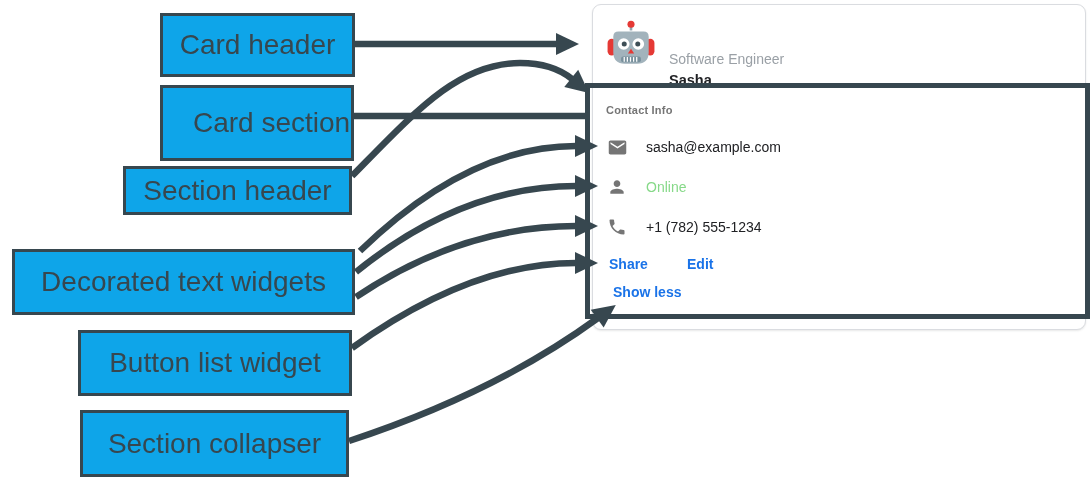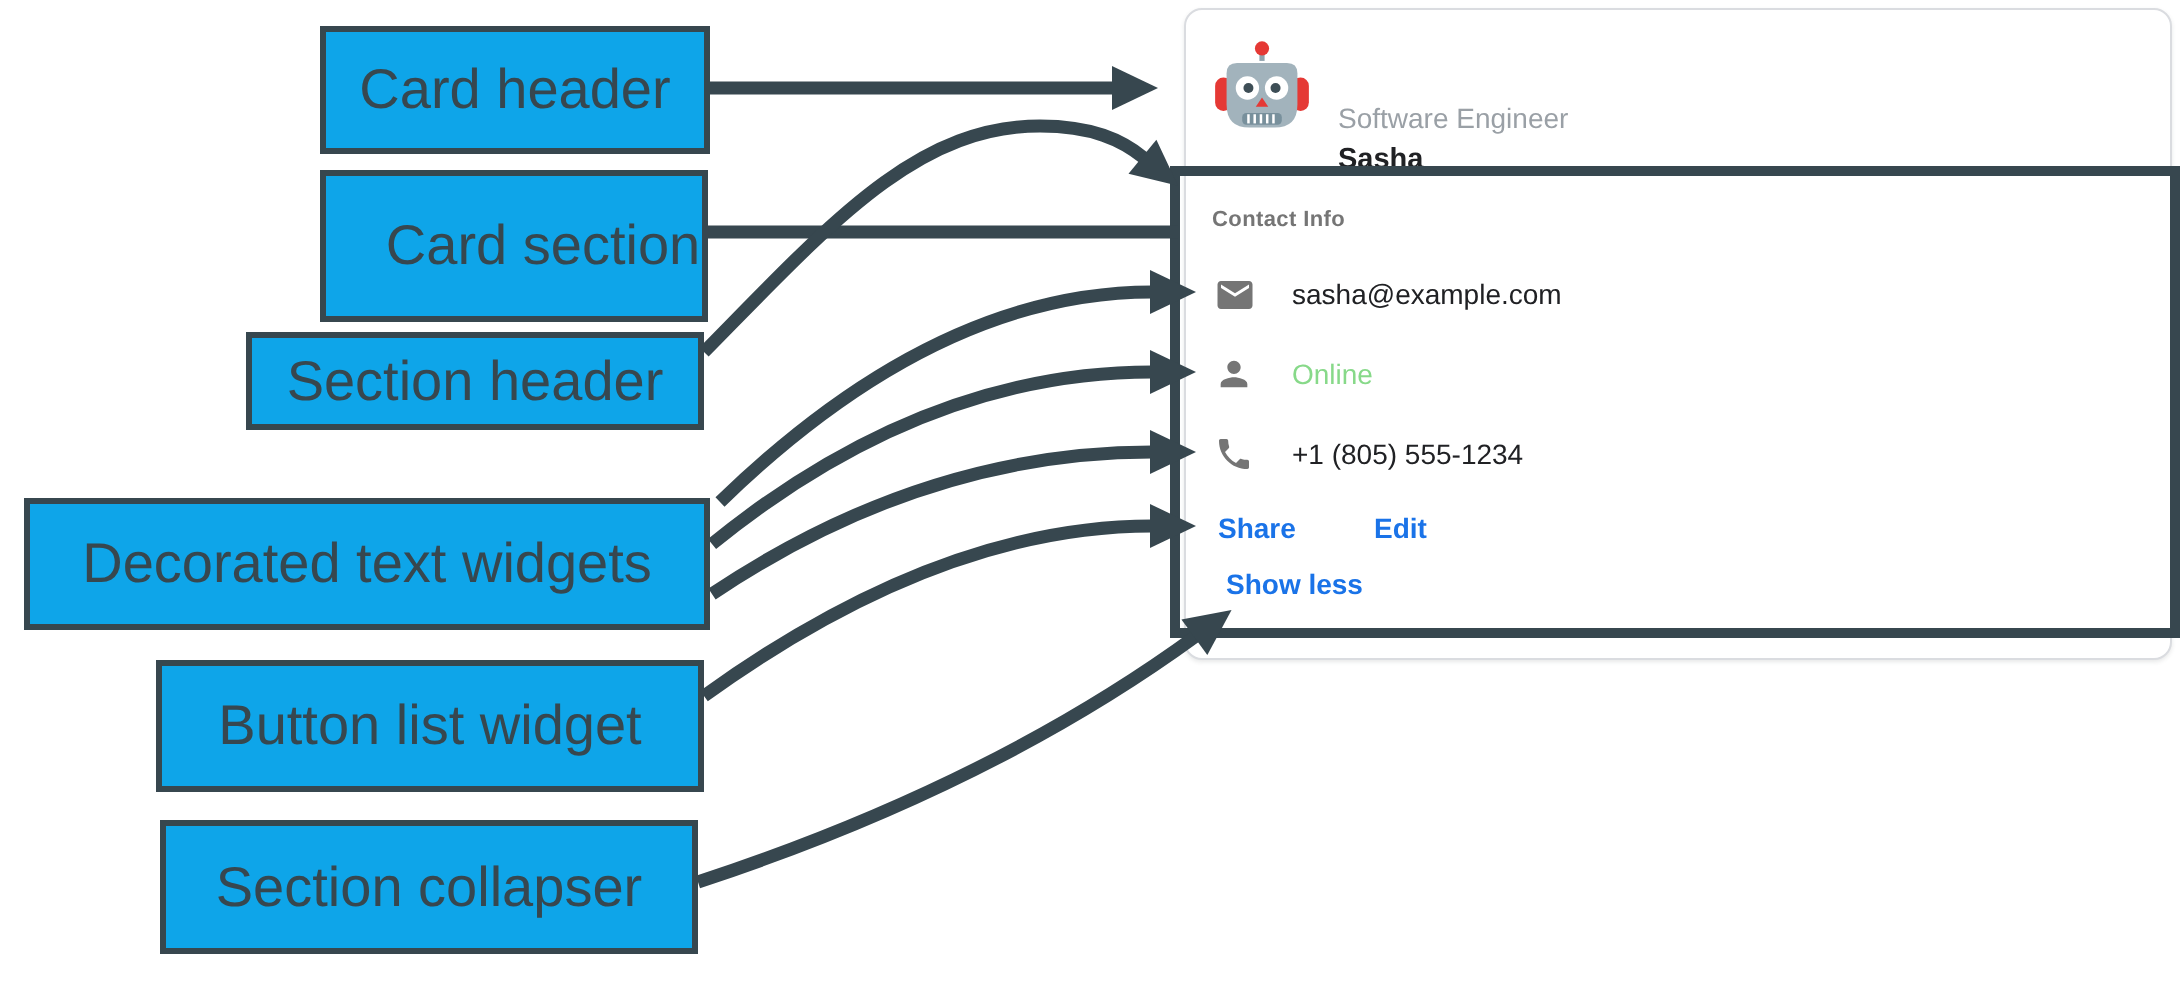--- a/index.html
+++ b/index.html
@@ -121,21 +121,21 @@
     </span>
     <span class="row-text green">Online</span>
   </div>
 
   <div class="dtw-row row-phone">
     <span class="row-icon">
       <svg width="20" height="20" viewBox="0 0 24 24" fill="#757575">
         <path d="M6.62 10.79c1.44 2.83 3.76 5.14 6.59 6.59l2.2-2.2c.27-.27.67-.36 1.02-.24 1.12.37 2.33.57 3.57.57.55 0 1 .45 1 1V20c0 .55-.45 1-1 1-9.39 0-17-7.61-17-17 0-.55.45-1 1-1h3.5c.55 0 1 .45 1 1 0 1.25.2 2.45.57 3.57.11.35.03.74-.25 1.02l-2.2 2.2z"></path>
       </svg>
     </span>
-    <span class="row-text">+1 (805) 555-1234</span>
+    <span class="row-text">+1 (782) 555-1234</span>
   </div>
 
   <span class="btn-link btn-share">Share</span>
   <span class="btn-link btn-edit">Edit</span>
 
   <span class="collapser-link">Show less</span>
 </div>
 
 <div class="section-outline"></div>
 

